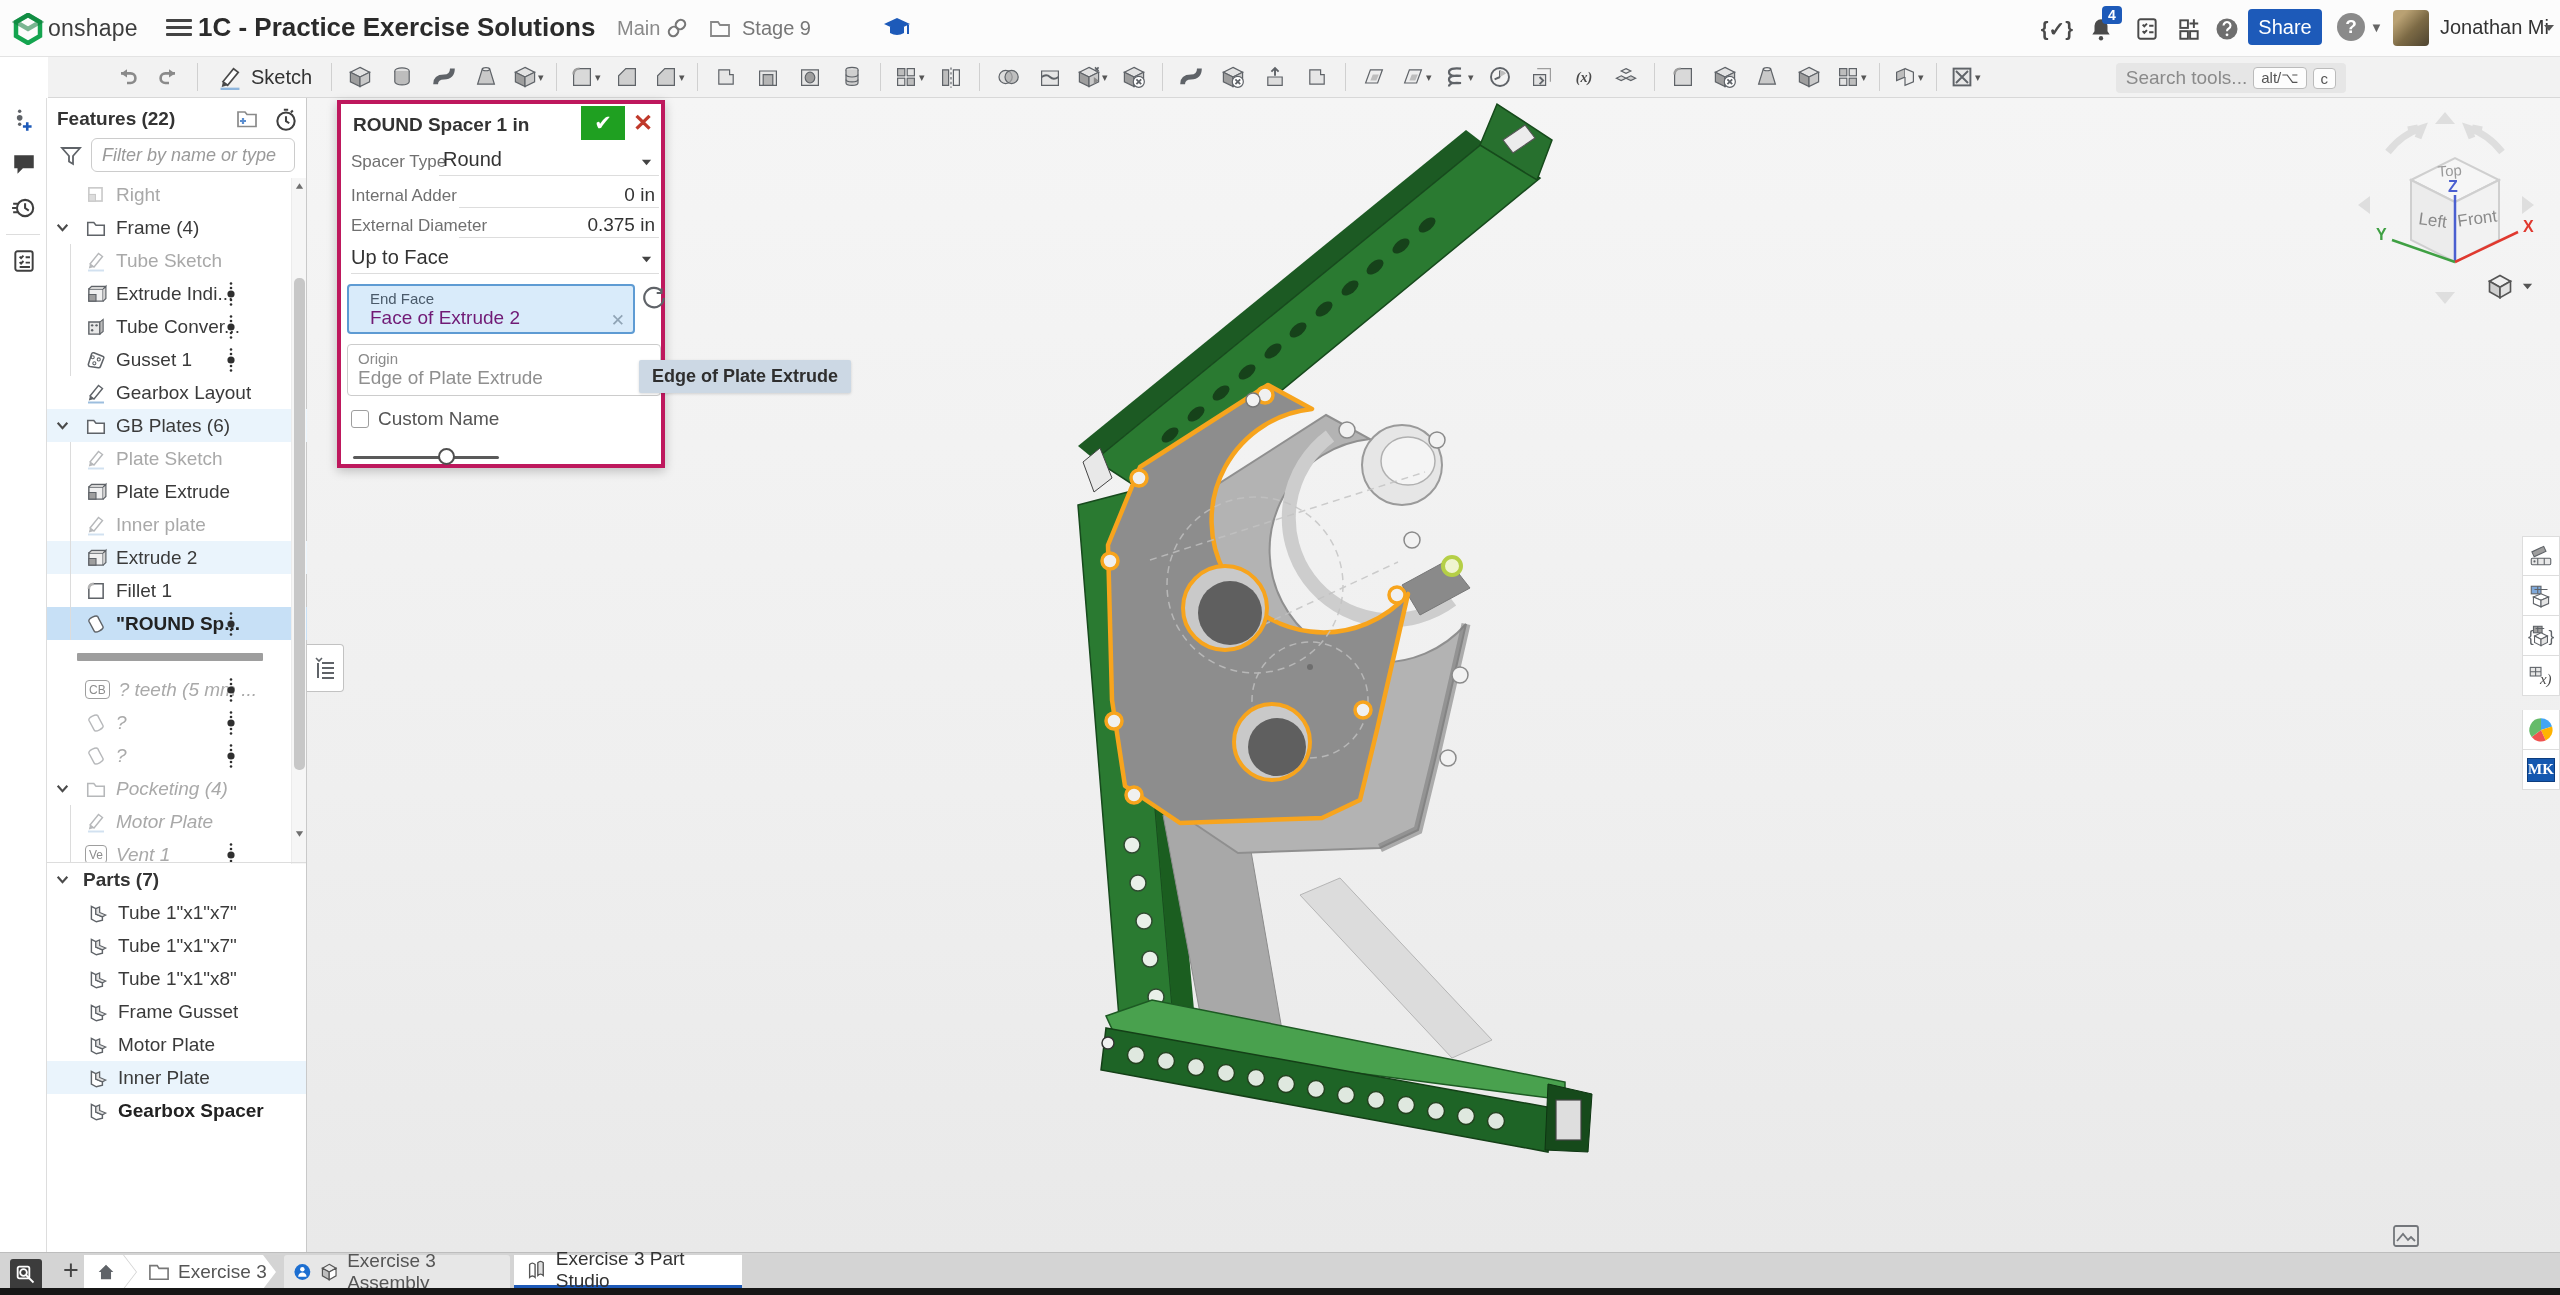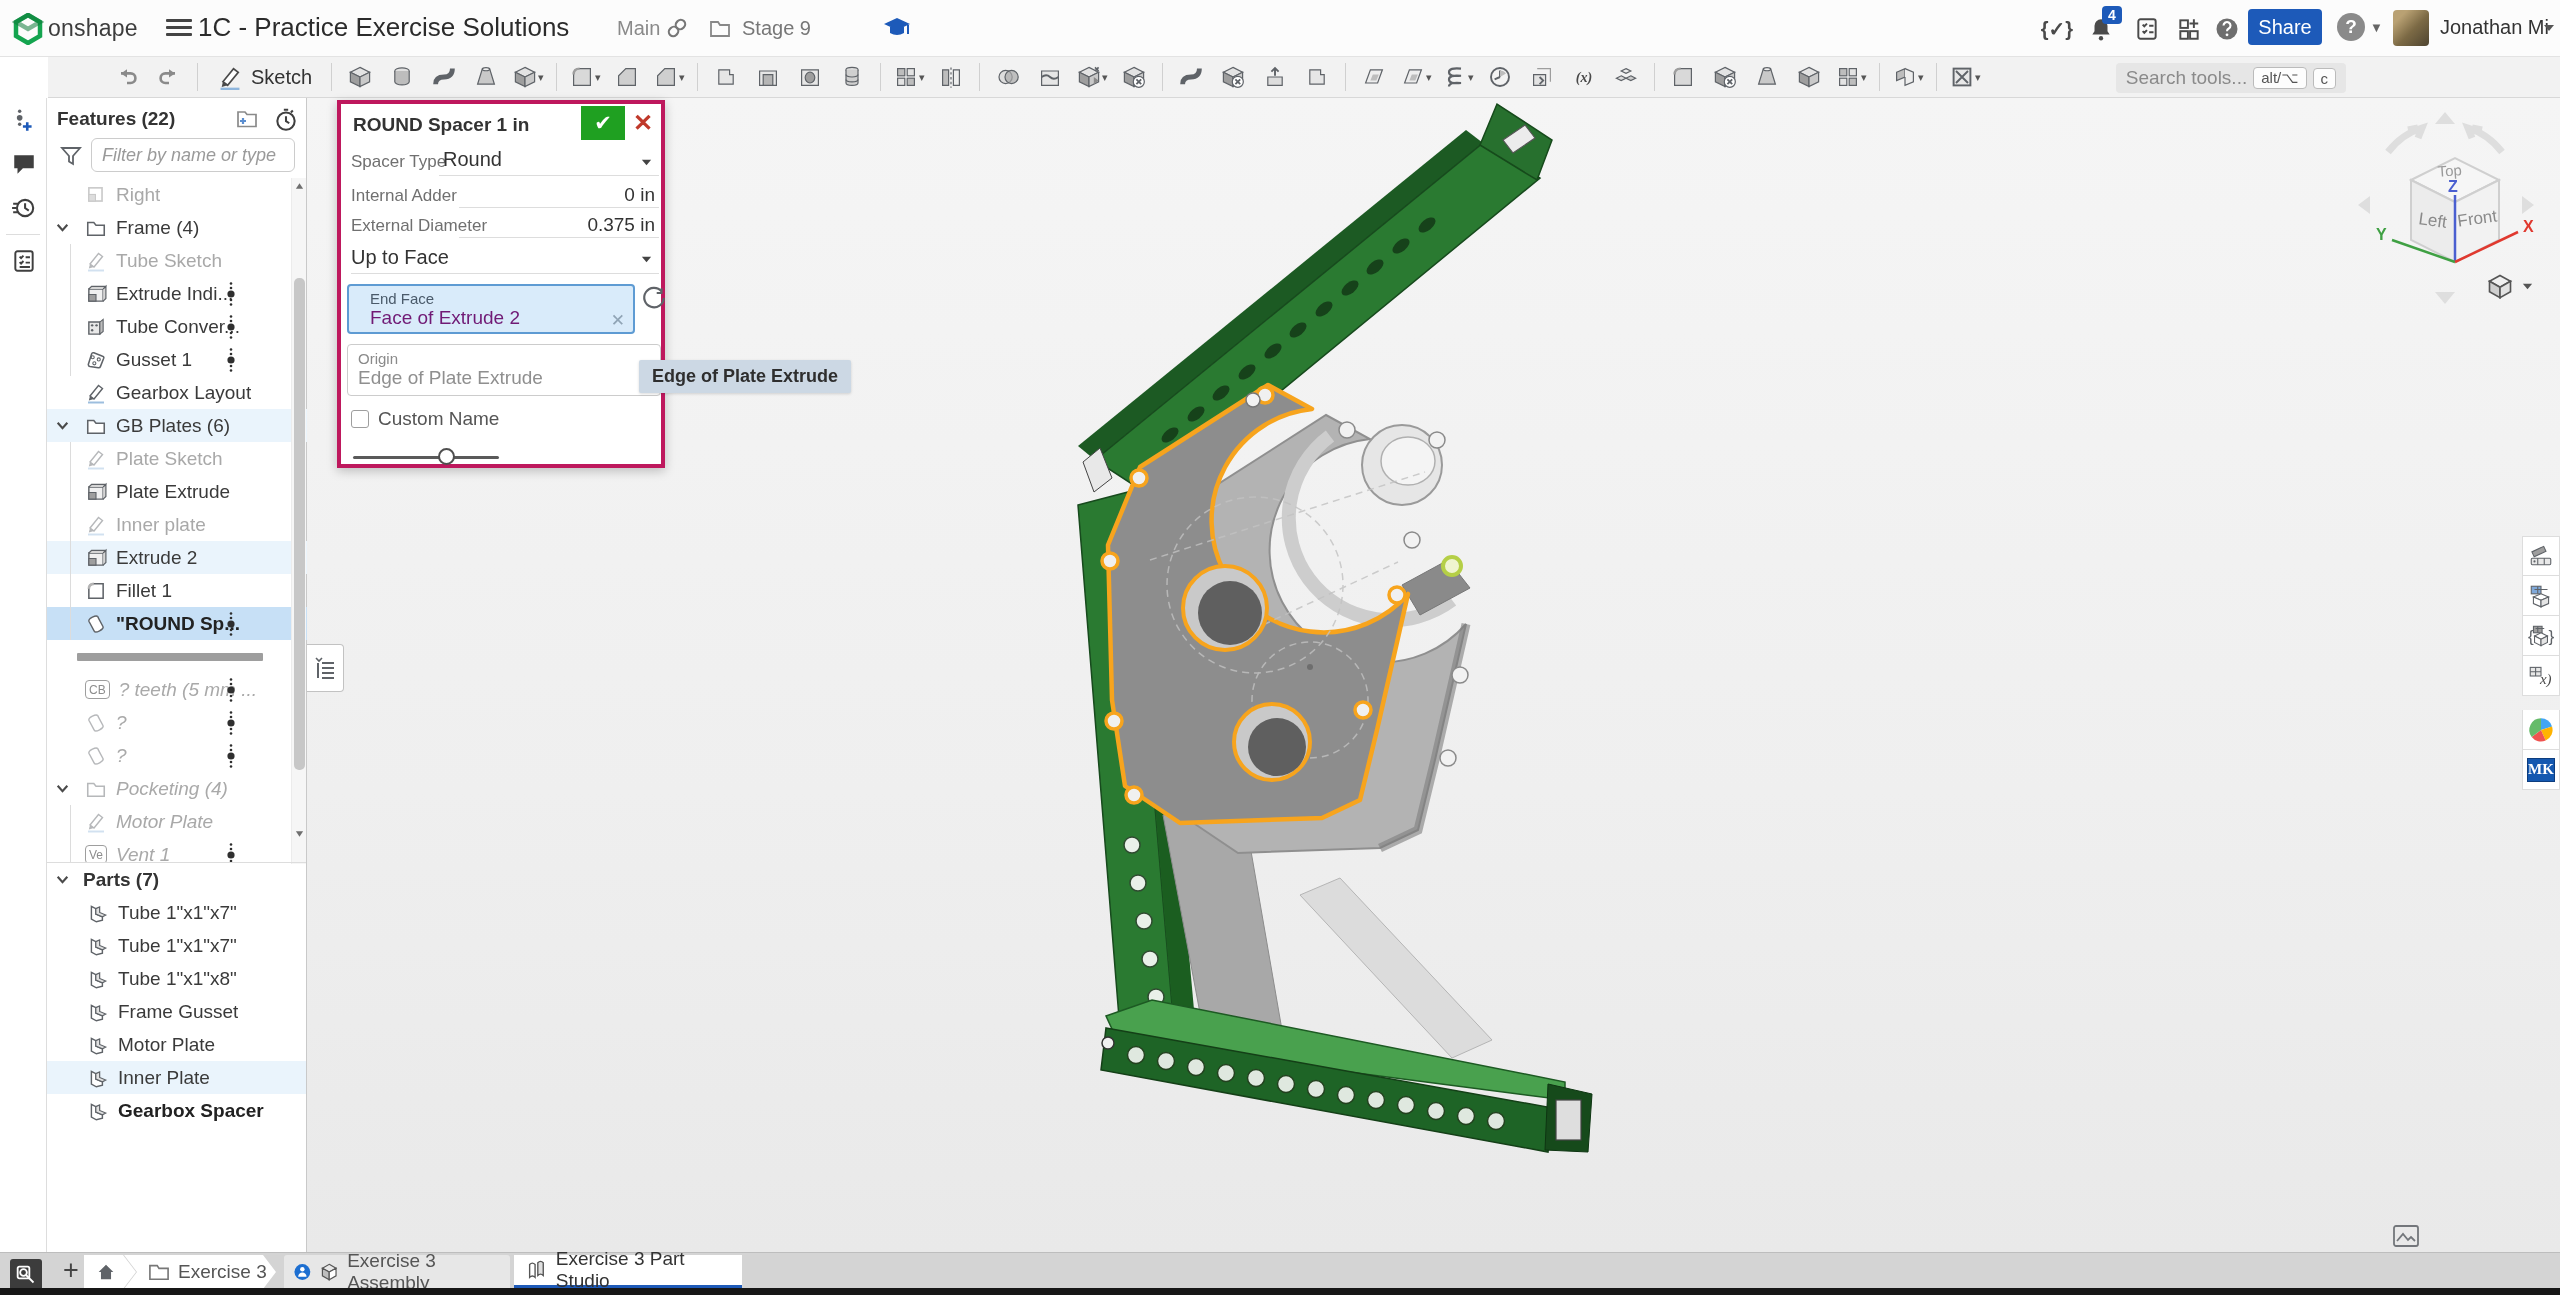--- a/index.html
+++ b/index.html
@@ -5,21 +5,21 @@
   * { margin:0; padding:0; box-sizing:border-box; }
   html,body { width:2560px; height:1295px; overflow:hidden; font-family:"Liberation Sans", sans-serif; background:#fff; }
   #app { position:relative; width:2156px; height:1295px; }
 
   
   .topbar { position:absolute; left:0; top:0; width:2560px; height:57px; background:#fcfcfc; border-bottom:1px solid #e3e3e3; z-index:20; }
   .logo-mark { position:absolute; left:12px; top:13px; }
   .logo-word { position:absolute; left:48px; top:15px; font-size:23px; color:#3c3c3c; font-weight:500; letter-spacing:.2px; }
   .hamburger { position:absolute; left:166px; top:15px; width:26px; height:26px; cursor:pointer; }
   .hamburger div { height:3px; background:#444; margin:4px 0; border-radius:1px; }
-  .doc-title { position:absolute; left:198px; top:12px; font-size:26px; font-weight:normal; color:#2b2b2b; }
+  .doc-title { position:absolute; left:198px; top:12px; font-size:26px; font-weight:bold; color:#2b2b2b; }
   .branch { position:absolute; left:617px; top:17px; font-size:20px; color:#8a8a8a; }
   .link-ic { position:absolute; left:664px; top:15px; }
   .folder-ic { position:absolute; left:708px; top:16px; }
   .workspace { position:absolute; left:742px; top:17px; font-size:20px; color:#777; }
   .edu-cap { position:absolute; left:882px; top:14px; }
   .tb-ic { position:absolute; top:13px; width:34px; height:32px; display:flex; align-items:center; justify-content:center; cursor:pointer; }
   .badge-n { position:absolute; left:18px; top:-7px; background:#1d5ab9; color:#fff; font-size:14px; font-weight:bold; border-radius:4px; padding:1px 6px; }
   .share-btn { position:absolute; left:2248px; top:9px; width:74px; height:36px; background:#1d5ab9; color:#fff; font-size:20px; border:none; border-radius:4px; cursor:pointer; }
   .help-wrap { position:absolute; left:2337px; top:13px; display:flex; align-items:center; gap:5px; cursor:pointer; }
   .help-circ { width:28px; height:28px; border-radius:50%; background:#8a8a8a; color:#fff; font-size:19px; font-weight:bold; display:flex; align-items:center; justify-content:center; }

